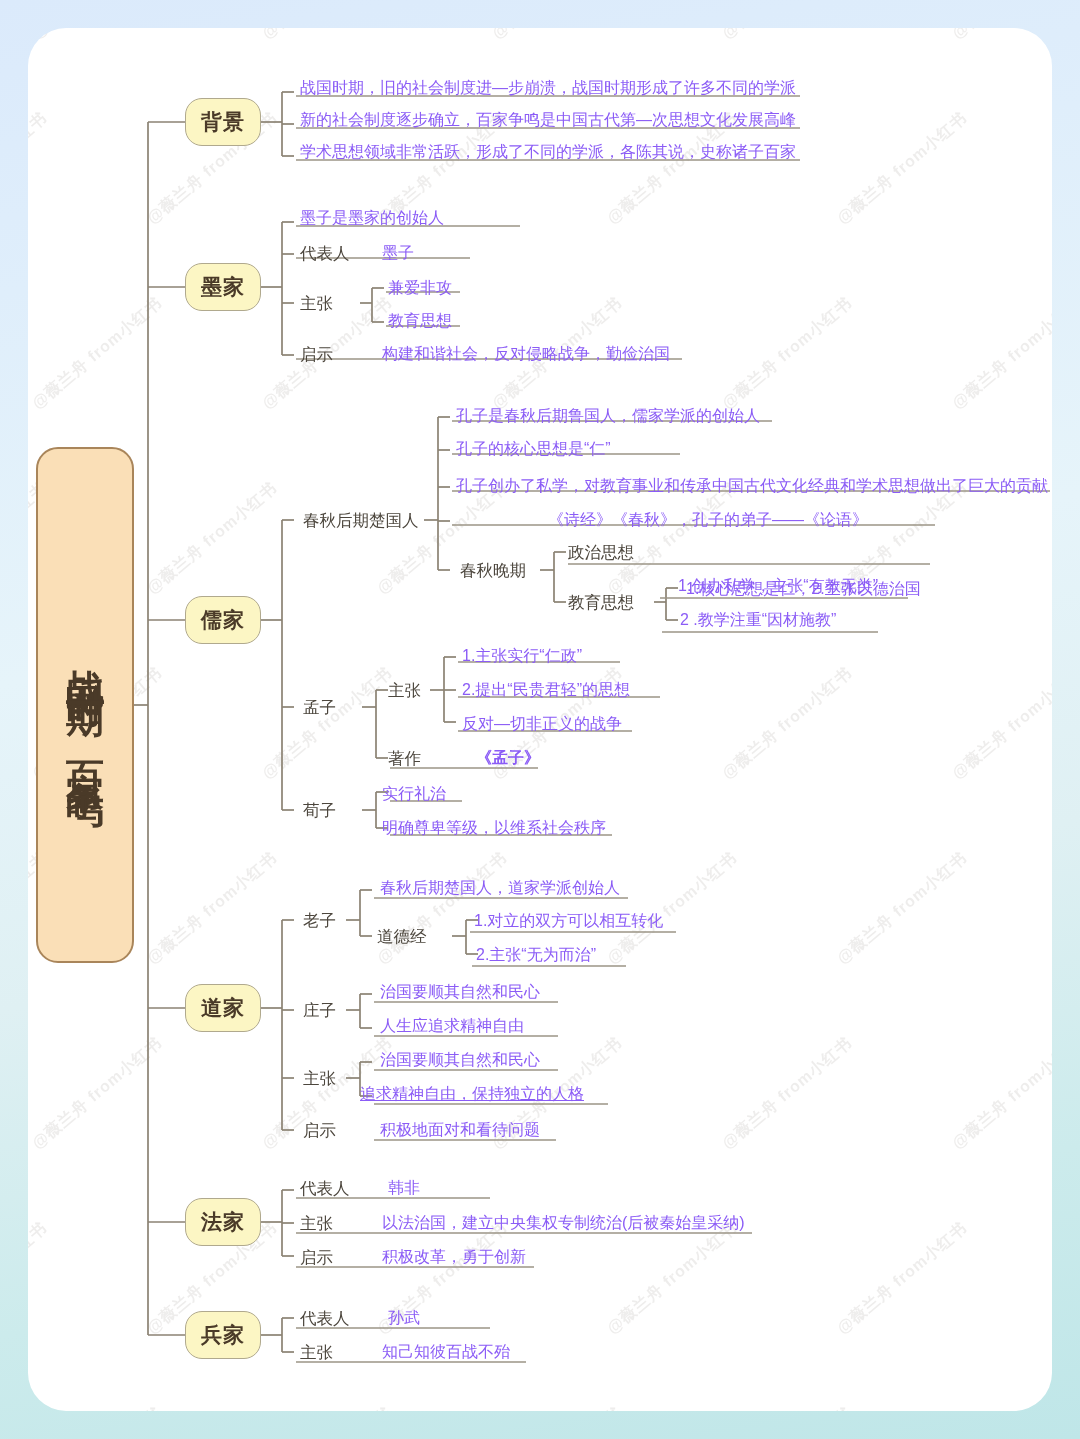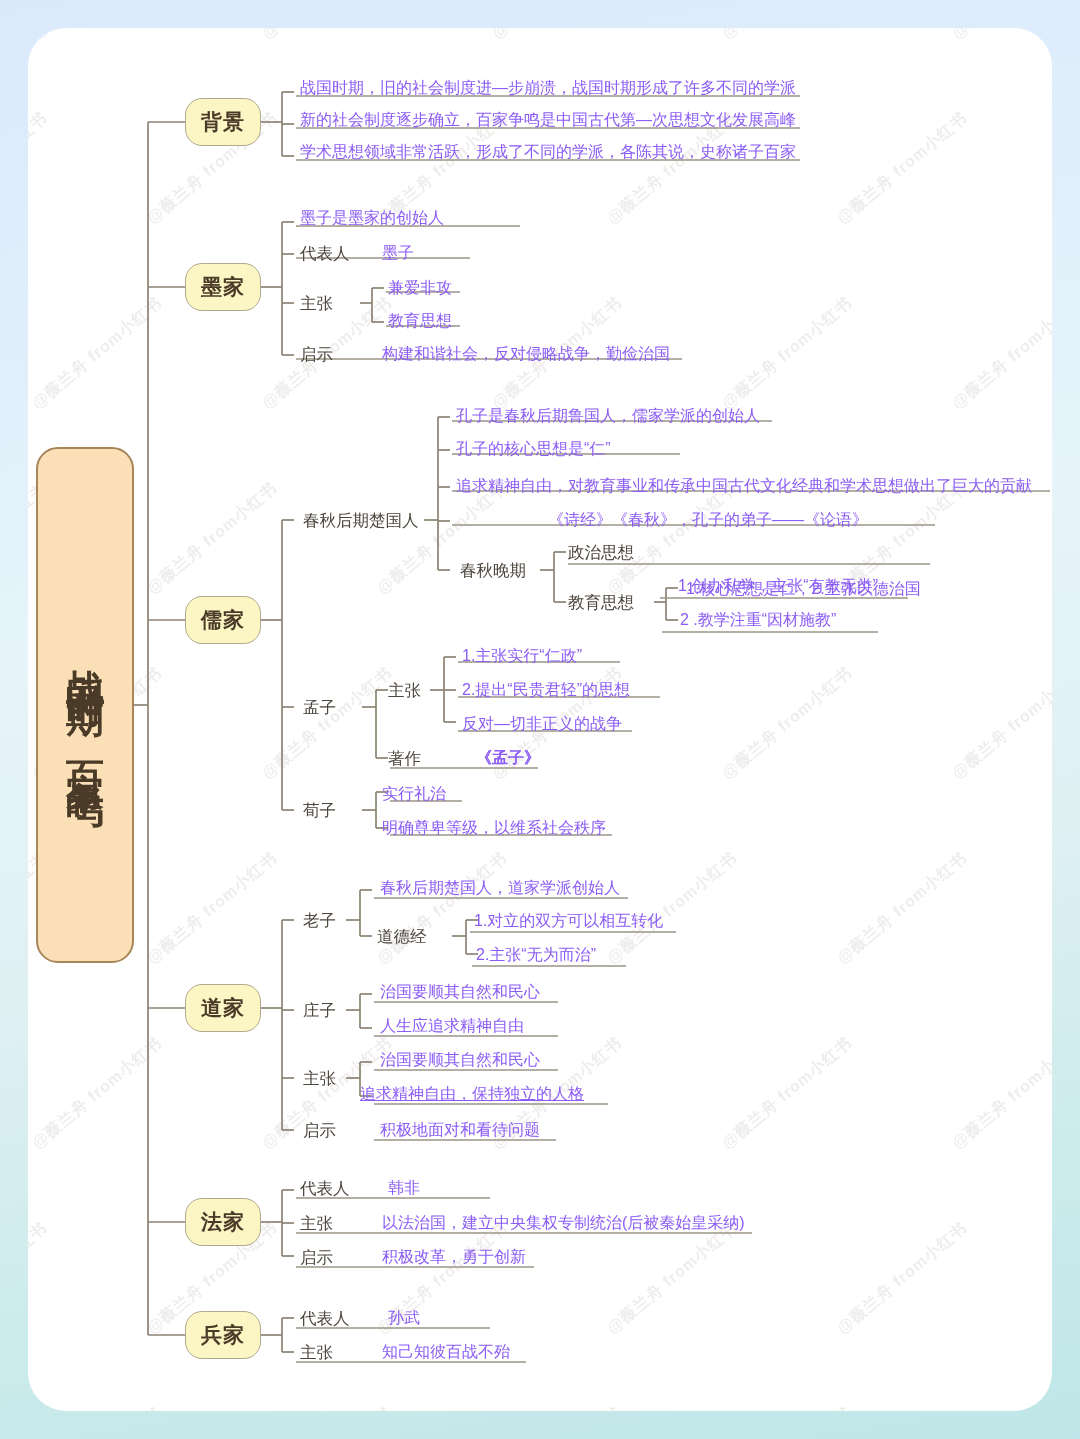--- a/index.html
+++ b/index.html
@@ -320,21 +320,21 @@
 <div class="txt" style="left:388px; top:313px;">教育思想</div>
 <div class="lbl" style="left:300px; top:346px;">启示</div>
 <div class="txt" style="left:382px; top:346px;">构建和谐社会，反对侵略战争，勤俭治国</div>
 
 <div class="node branch" style="left:185px; top:596px;">
   <span>儒家</span>
 </div>
 <div class="lbl" style="left:303px; top:512px;">春秋后期楚国人</div>
 <div class="txt" style="left:456px; top:408px;">孔子是春秋后期鲁国人，儒家学派的创始人</div>
 <div class="txt" style="left:456px; top:441px;">孔子的核心思想是“仁”</div>
-<div class="txt" style="left:456px; top:478px;">追求精神自由，对教育事业和传承中国古代文化经典和学术思想做出了巨大的贡献</div>
+<div class="txt" style="left:456px; top:478px;">孔子创办了私学，对教育事业和传承中国古代文化经典和学术思想做出了巨大的贡献</div>
 <div class="txt" style="left:548px; top:512px;">《诗经》《春秋》，孔子的弟子——《论语》</div>
 <div class="lbl" style="left:460px; top:562px;">春秋晚期</div>
 <div class="lbl" style="left:568px; top:544px;">政治思想</div>
 <div class="txt" style="left:686px; top:544px;margin-top:37px;">1.核心思想是仁，2.主张以德治国</div>
 <div class="lbl" style="left:568px; top:594px;">教育思想</div>
 <div class="txt" style="left:678px; top:578px;">1.创办私学，主张“有教无类”</div>
 <div class="txt" style="left:680px; top:612px;">2 .教学注重“因材施教”</div>
 
 <div class="lbl" style="left:303px; top:699px;">孟子</div>
 <div class="lbl" style="left:388px; top:682px;">主张</div>

